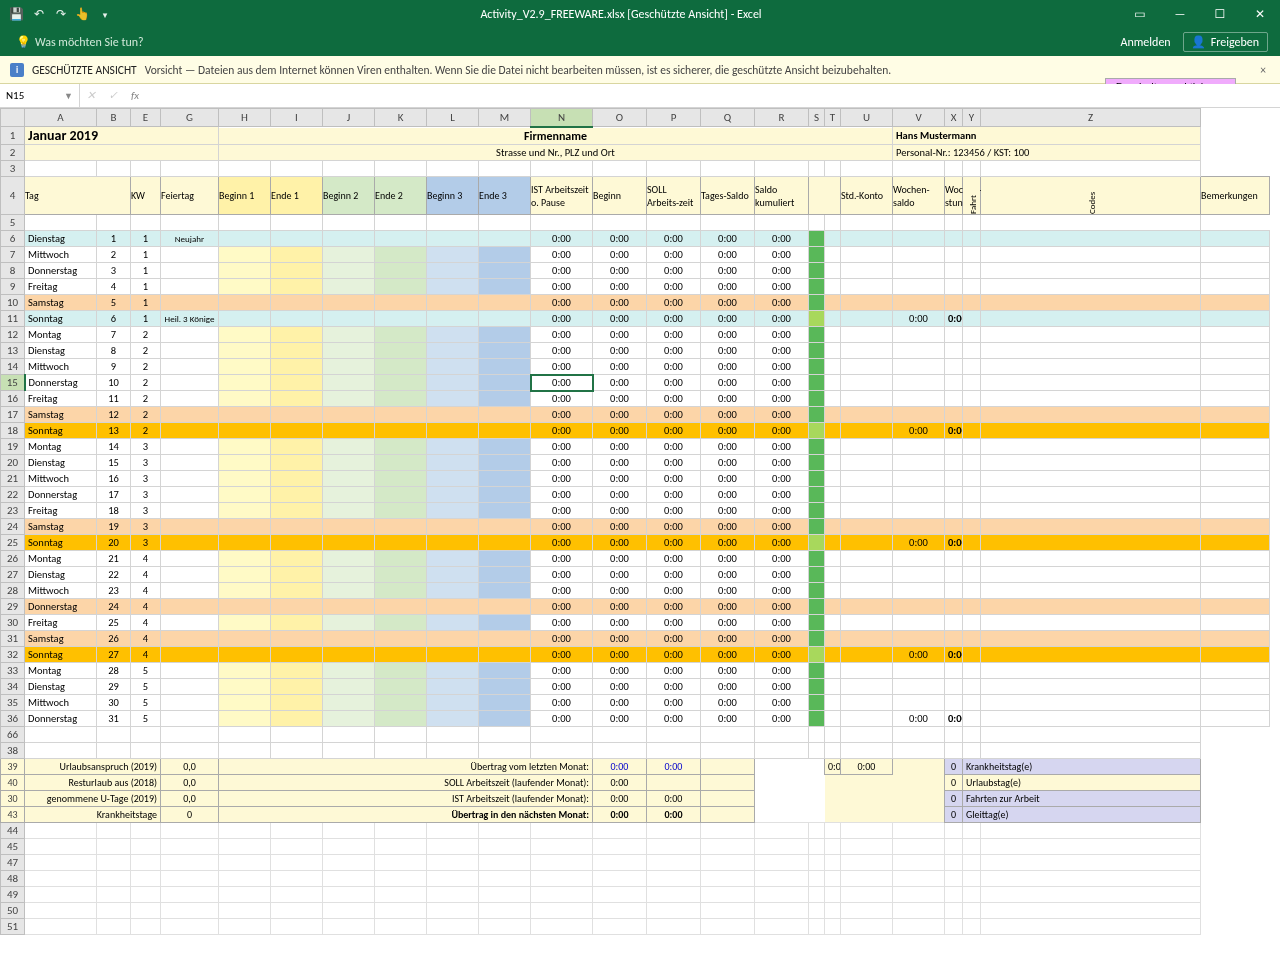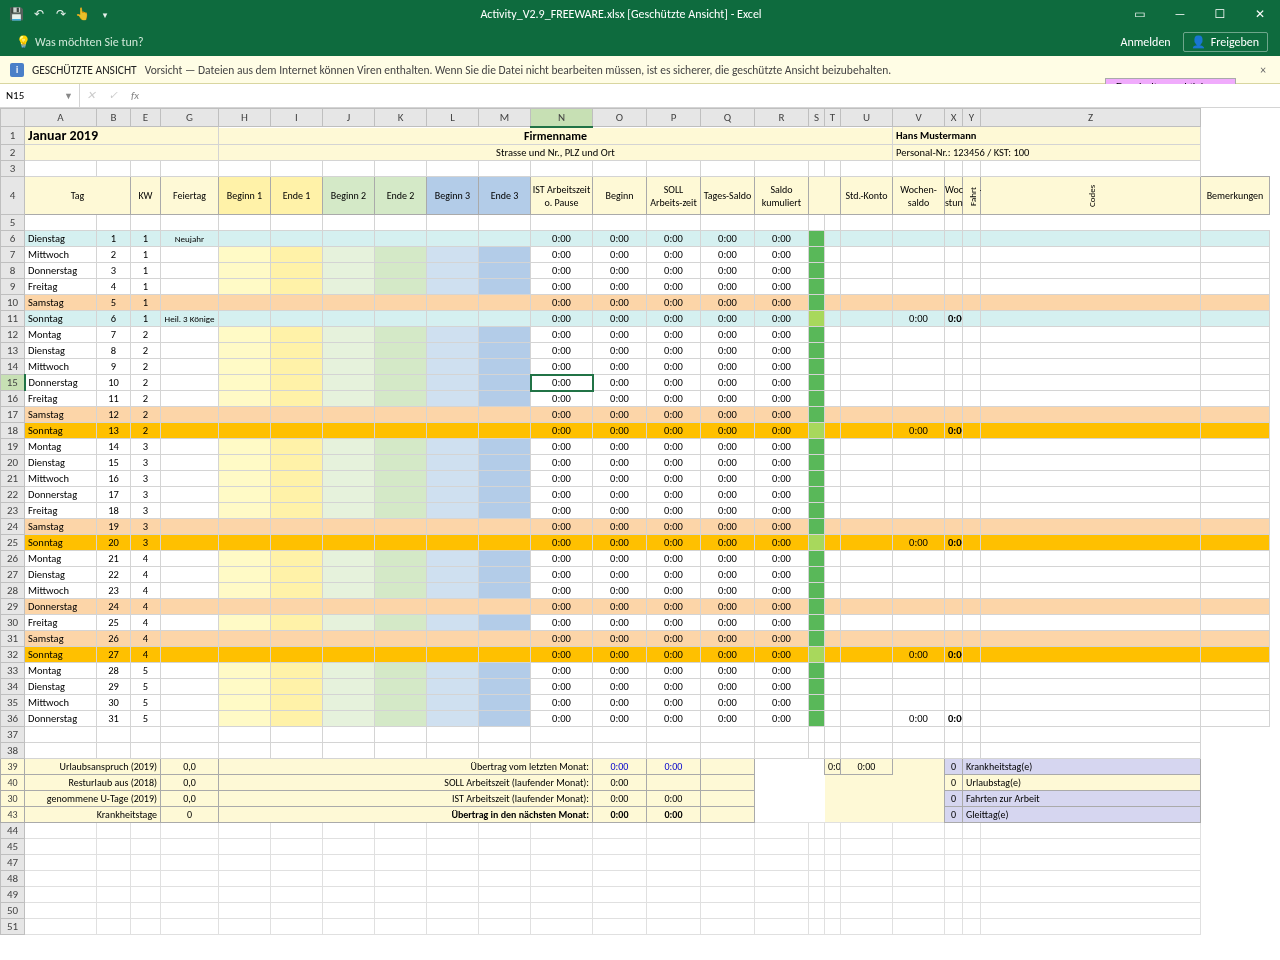--- a/index.html
+++ b/index.html
@@ -50,21 +50,21 @@
   
   td.cell { border: 1px solid #d4d4d4; height: 16px; font-size: 10.5px; padding: 0 3px; overflow: hidden; white-space: nowrap; }
   td.cell.center { text-align: center; }
   td.cell.right { text-align: right; }
 
   
   .hdr-yellow { background: #fef9d6; }
   .hdr-title { font-size: 14px; font-weight: bold; }
   
   
-  .ts-hdr { background: #fef9d6; text-align: center; font-size: 10px; border: 1px solid #aaa; vertical-align: middle; }
+  .ts-hdr { background: #fef9d6; text-align: left; font-size: 10px; border: 1px solid #aaa; vertical-align: middle; }
   .ts-hdr.yellow2 { background: #fff2a8; }
   .ts-hdr.green { background: #d4e9c7; }
   .ts-hdr.blue { background: #b3cce8; }
   
   
   .r-cyan { background: #d5f0f0; }
   .r-orange { background: #fcd5a8; }
   .r-yellow { background: #ffc000; }
   .col-y1 { background: #fffac6; }
   .col-y2 { background: #fff2a8; }
@@ -1091,21 +1091,21 @@
           <td class="cell marker-green"></td>
           <td class="cell "></td>
           <td class="cell  center"></td>
           <td class="cell  center">0:00</td>
           <td class="cell  center"><b>0:00</b></td>
           <td class="cell "></td>
           <td class="cell "></td>
           <td class="cell "></td>
         </tr>
         <tr>
-          <td class="row-num">37</td>
+          <td class="row-num">66</td>
           <td class="cell"></td>
           <td class="cell"></td>
           <td class="cell"></td>
           <td class="cell"></td>
           <td class="cell"></td>
           <td class="cell"></td>
           <td class="cell"></td>
           <td class="cell"></td>
           <td class="cell"></td>
           <td class="cell"></td>

